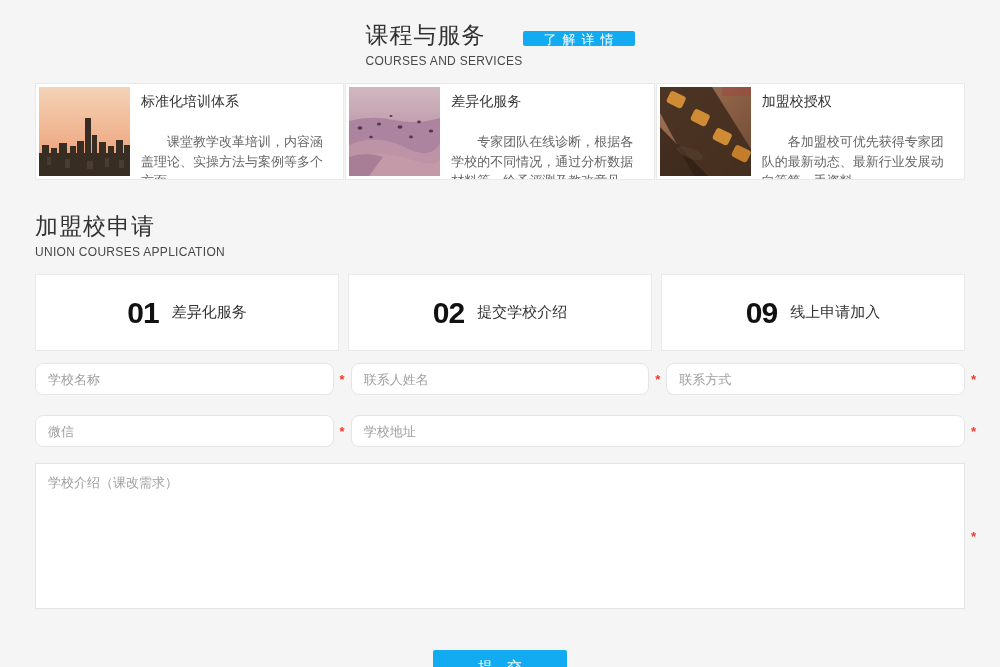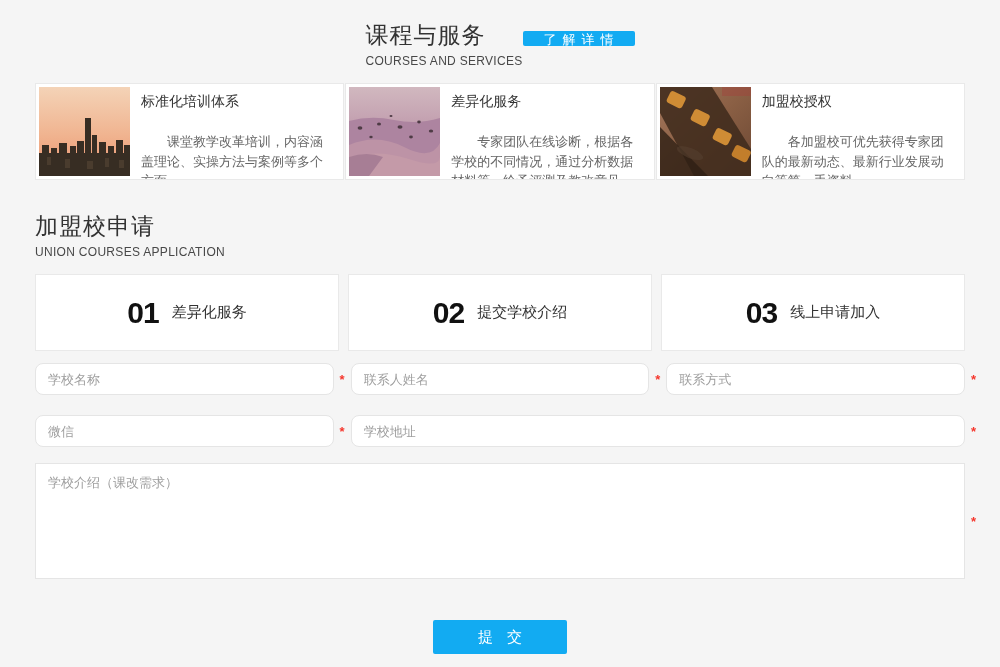--- a/index.html
+++ b/index.html
@@ -51,21 +51,21 @@
   .form-grid { display: grid; grid-template-columns: repeat(3, 1fr); gap: 20px 17px; margin-top: 12px; }
   .field { position: relative; }
   .field-span2 { grid-column: 2 / span 2; }
   .field input {
     width: 100%; height: 32px; border: 1px solid #e5e5e5; background: #fff;
     padding: 0 12px; font-size: 13px; color: #333; outline: none; border-radius: 8px;
     font-family: "Liberation Sans", "DejaVu Sans", sans-serif;
   }
   .textarea-field { margin-top: 16px; position: relative; }
   .textarea-field textarea {
-    width: 100%; height: 116px; border: 1px solid #e5e5e5; background: #fff;
+    width: 100%; height: 146px; border: 1px solid #e5e5e5; background: #fff;
     padding: 10px 12px; font-size: 13px; color: #333; outline: none; resize: none;
     font-family: "Liberation Sans", "DejaVu Sans", sans-serif; display: block;
   }
   input::placeholder, textarea::placeholder { color: #9e9e9e; opacity: 1; }
   .req {
     position: absolute; right: -11px; top: 50%; transform: translateY(-50%);
     color: #f5352b; font-size: 13px; font-weight: 700;
   }
 
   
@@ -206,21 +206,21 @@
     <div class="steps">
       <div class="step">
         <span class="step-num">01</span>
         <span class="step-label">差异化服务</span>
       </div>
       <div class="step">
         <span class="step-num">02</span>
         <span class="step-label">提交学校介绍</span>
       </div>
       <div class="step">
-        <span class="step-num">03</span>
+        <span class="step-num">09</span>
         <span class="step-label">线上申请加入</span>
       </div>
     </div>
 
     <form>
       <div class="form-grid">
         <div class="field">
           <input type="text" placeholder="学校名称" style="">
           <span class="req">*</span>
         </div>

